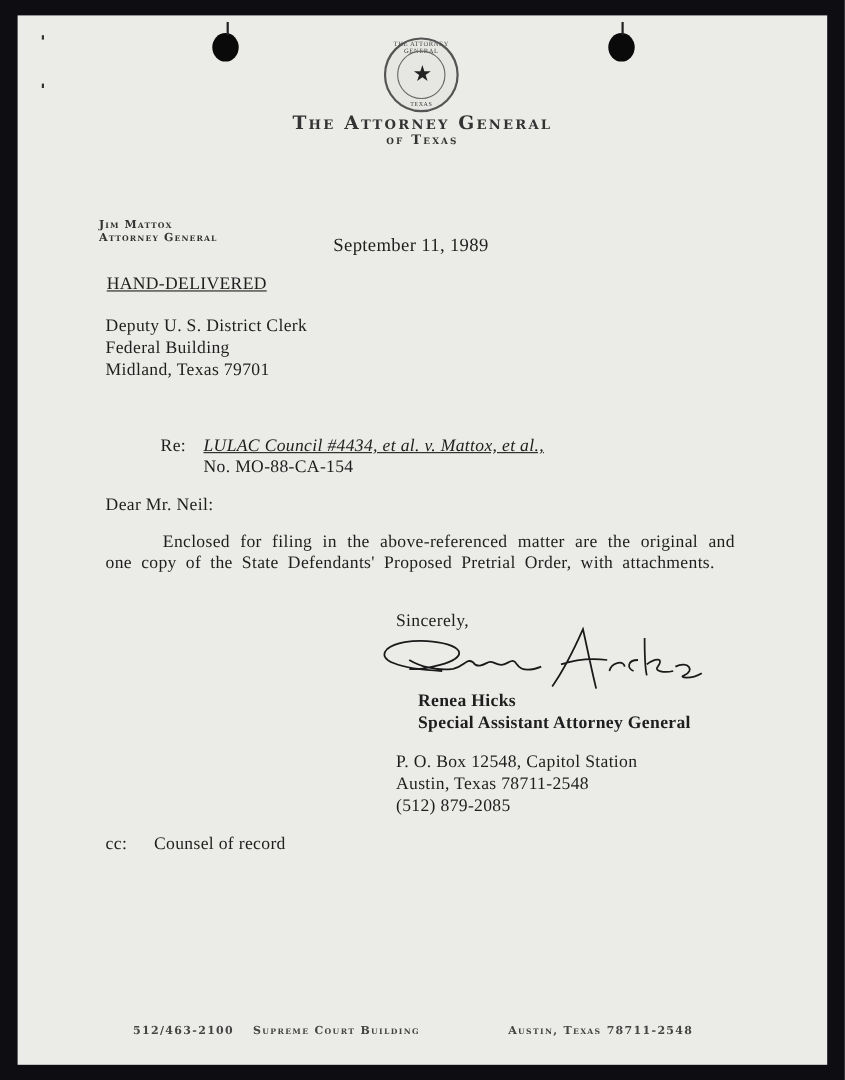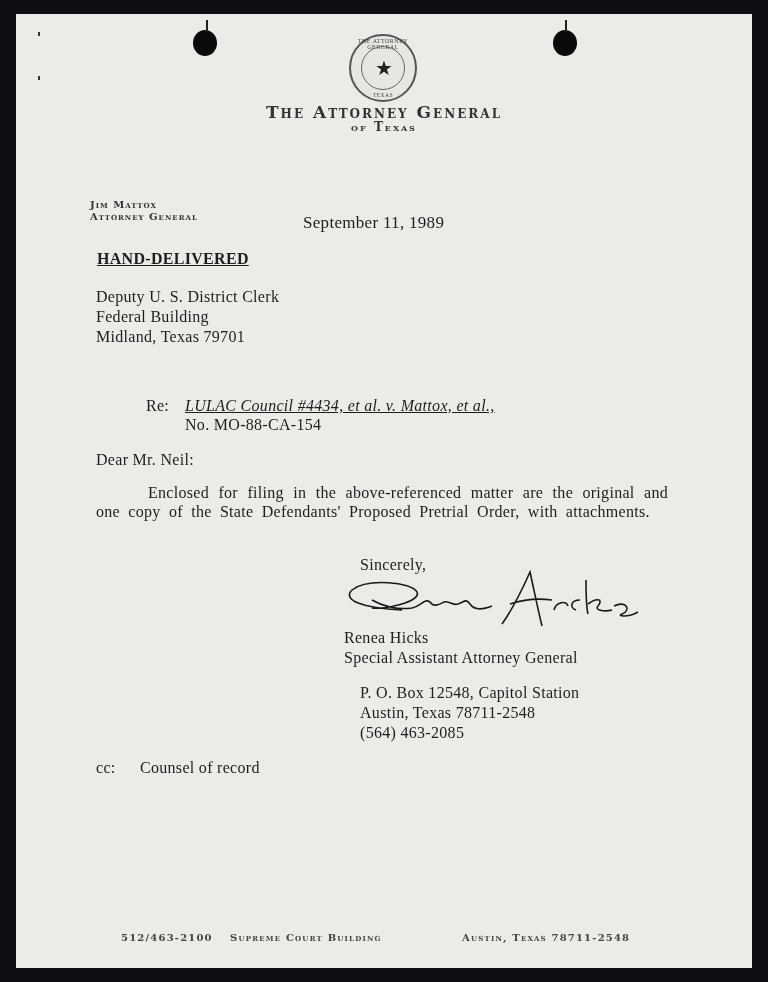--- a/index.html
+++ b/index.html
@@ -38,21 +38,21 @@
     }
     .letterhead {
       position:absolute; left:0; width:736px; text-align:center; color:#333;
       font-family:"DejaVu Serif", serif; font-weight:bold; font-variant:small-caps; letter-spacing:2px;
     }
     .lh1 { top:88px; font-size:17px; }
     .lh2 { top:106px; font-size:12px; }
     .ag-name { left:74px; top:185px; font-size:10px; font-weight:bold; font-variant:small-caps; letter-spacing:1px; color:#333; font-family:"DejaVu Serif", serif; }
     .ag-title { left:74px; top:197px; font-size:10px; font-weight:bold; font-variant:small-caps; letter-spacing:1px; color:#333; font-family:"DejaVu Serif", serif; }
     .body-text { font-size:16px; line-height:20px; color:#1e1e1e; letter-spacing:0.3px; }
-    .underlined { text-decoration:underline;font-weight:bold; }
+    .underlined { text-decoration:underline; }
     .italic { font-style:italic;text-decoration:underline; }
     .para {
       position:absolute; left:80px; top:469px; width:572px; text-align:justify; font-size:16px; line-height:19px;
       text-indent:52px; word-spacing:4px;
     }
     .footer {
       position:absolute; top:918px; font-size:10px; font-weight:bold; font-variant:small-caps; letter-spacing:1.2px;
       color:#444; font-family:"DejaVu Serif", serif;
     }
     .signature { position:absolute; left:326px; top:556px; width:300px; height:60px; }
@@ -102,29 +102,29 @@
   <div class="para body-text">Enclosed for filing in the above-referenced matter are the original and one copy of the State Defendants' Proposed Pretrial Order, with attachments.</div>
 
   <div class="abs body-text" style="left:344px; top:541px;">Sincerely,</div>
 
   <svg class="signature" viewBox="0 0 300 60">
     <path d="M60 40 C 20 38, 0 30, 10 20 C 25 8, 70 12, 75 22 C 80 32, 40 40, 30 38 M 30 30 C 40 36, 55 40, 70 38 C 80 36, 82 28, 88 32 C 92 38, 98 34, 102 32 C 106 30, 110 36, 116 34 C 122 32, 124 28, 128 34 C 132 40, 140 40, 150 36" fill="none" stroke="#1a1a1a" stroke-width="1.6"></path>
     <path d="M160 54 C 170 40, 180 20, 188 2 C 192 20, 196 40, 200 56 M 168 34 C 180 30, 195 28, 210 30" fill="none" stroke="#1a1a1a" stroke-width="1.6"></path>
     <path d="M212 40 C 214 32, 224 30, 226 36 M 234 40 C 228 38, 228 30, 238 30 M 244 10 C 244 24, 244 36, 246 44 M 246 34 C 254 28, 262 28, 256 36 C 252 40, 262 42, 270 40 M 272 36 C 284 30, 290 40, 280 44 C 274 46, 286 48, 296 42" fill="none" stroke="#1a1a1a" stroke-width="1.6"></path>
   </svg>
 
-  <div class="abs body-text" style="left:328px; top:614px;">
+  <div class="abs body-text" style="left:364px; top:614px;font-weight:bold;">
     <div>Renea Hicks</div>
     <div>Special Assistant Attorney General</div>
   </div>
 
   <div class="abs body-text" style="left:344px; top:669px;">
     <div>P. O. Box 12548, Capitol Station</div>
     <div>Austin, Texas 78711-2548</div>
-    <div>(564) 463-2085</div>
+    <div>(512) 879-2085</div>
   </div>
 
   <div class="abs body-text" style="left:80px; top:744px;">cc:</div>
   <div class="abs body-text" style="left:124px; top:744px;text-align:right;">Counsel of record</div>
 
   <div class="footer" style="left:105px;">512/463-2100</div>
   <div class="footer" style="left:214px;">Supreme Court Building</div>
   <div class="footer" style="left:446px;">Austin, Texas 78711-2548</div>
 </div>
 

